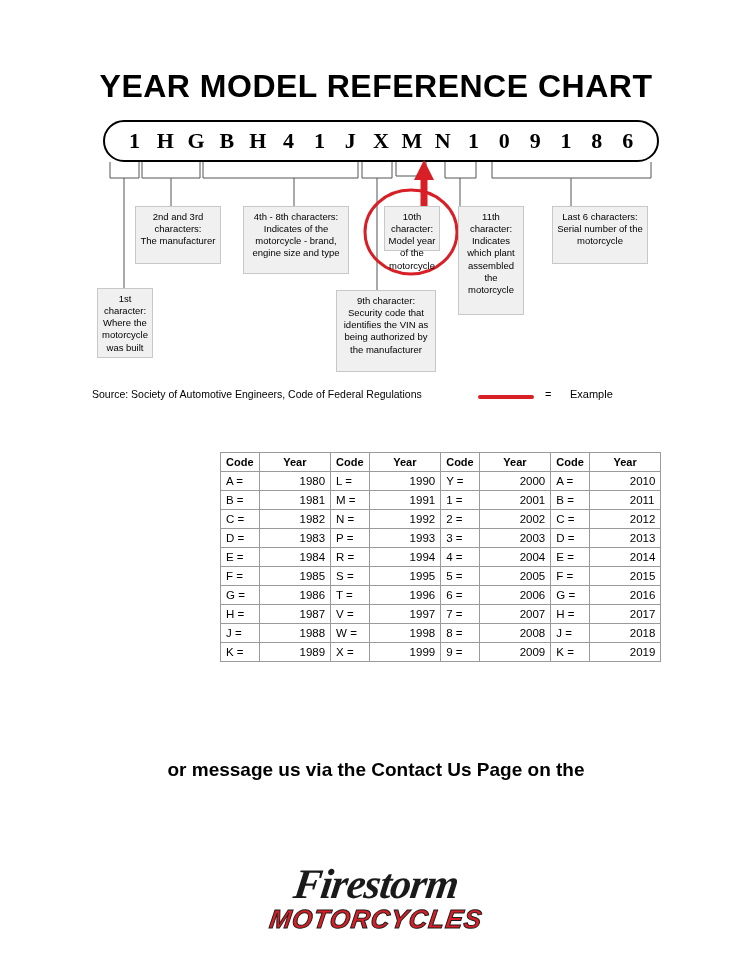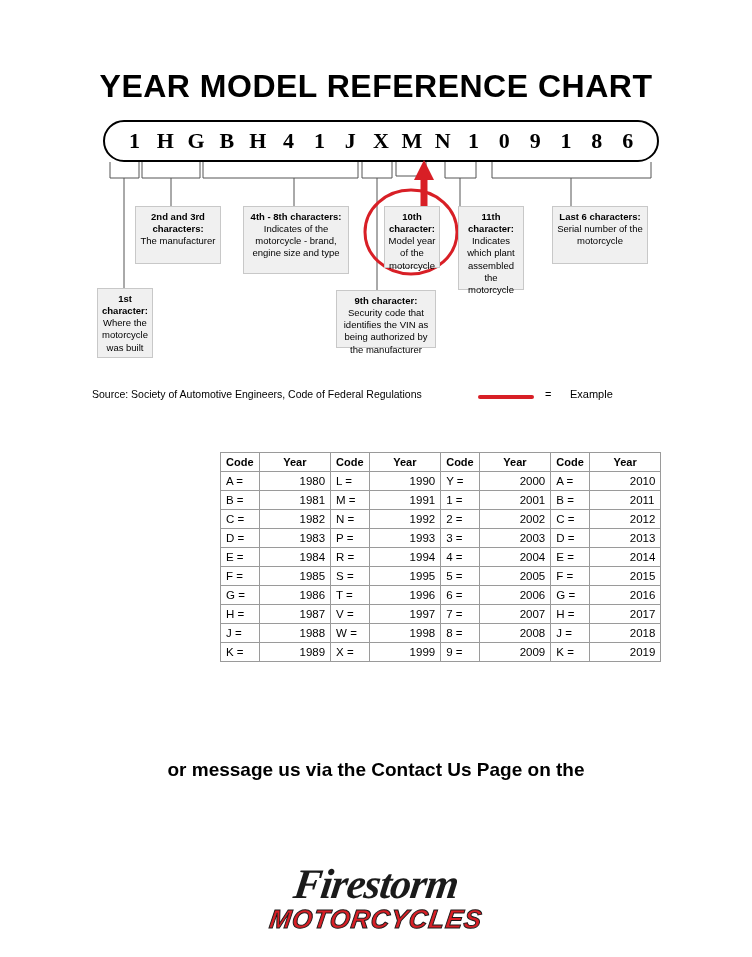--- a/index.html
+++ b/index.html
@@ -67,21 +67,21 @@
     position: absolute;
     background: #f0f0f0;
     border: 1px solid #c8c8c8;
     box-sizing: border-box;
     text-align: center;
     font-size: 9.5px;
     line-height: 1.28;
     padding: 4px 3px;
     color: #000;
   }
-  .callout b { font-weight: bold; }
+  .callout b { font-weight: normal; }
 
   
   .source {
     position: absolute;
     top: 388px;
     left: 92px;
     font-size: 10.5px;
   }
   .legend-line {
     position: absolute;
@@ -241,31 +241,31 @@
 <div class="callout" style="top:206px; left:135px; width:86px; height:58px;">
   <b>2nd and 3rd characters:</b>
   <div>The manufacturer</div>
 </div>
 
 <div class="callout" style="top:206px; left:243px; width:106px; height:68px;">
   <b>4th - 8th characters:</b>
   <div>Indicates of the motorcycle - brand, engine size and type</div>
 </div>
 
-<div class="callout" style="top:290px; left:336px; width:100px; height:58px;">
+<div class="callout" style="top:290px; left:336px; width:100px; height:82px;">
   <b>9th character:</b>
   <div>Security code that identifies the VIN as being authorized by the manufacturer</div>
 </div>
 
-<div class="callout" style="top:206px; left:384px; width:56px; height:62px;">
+<div class="callout" style="top:206px; left:384px; width:56px; height:45px;">
   <b>10th character:</b>
   <div>Model year of the motorcycle</div>
 </div>
 
-<div class="callout" style="top:206px; left:458px; width:66px; height:84px;">
+<div class="callout" style="top:206px; left:458px; width:66px; height:109px;">
   <b>11th character:</b>
   <div>Indicates which plant assembled the motorcycle</div>
 </div>
 
 <div class="callout" style="top:206px; left:552px; width:96px; height:58px;">
   <b>Last 6 characters:</b>
   <div>Serial number of the motorcycle</div>
 </div>
 
 <div class="source">Source:  Society of Automotive Engineers, Code of Federal Regulations</div>

